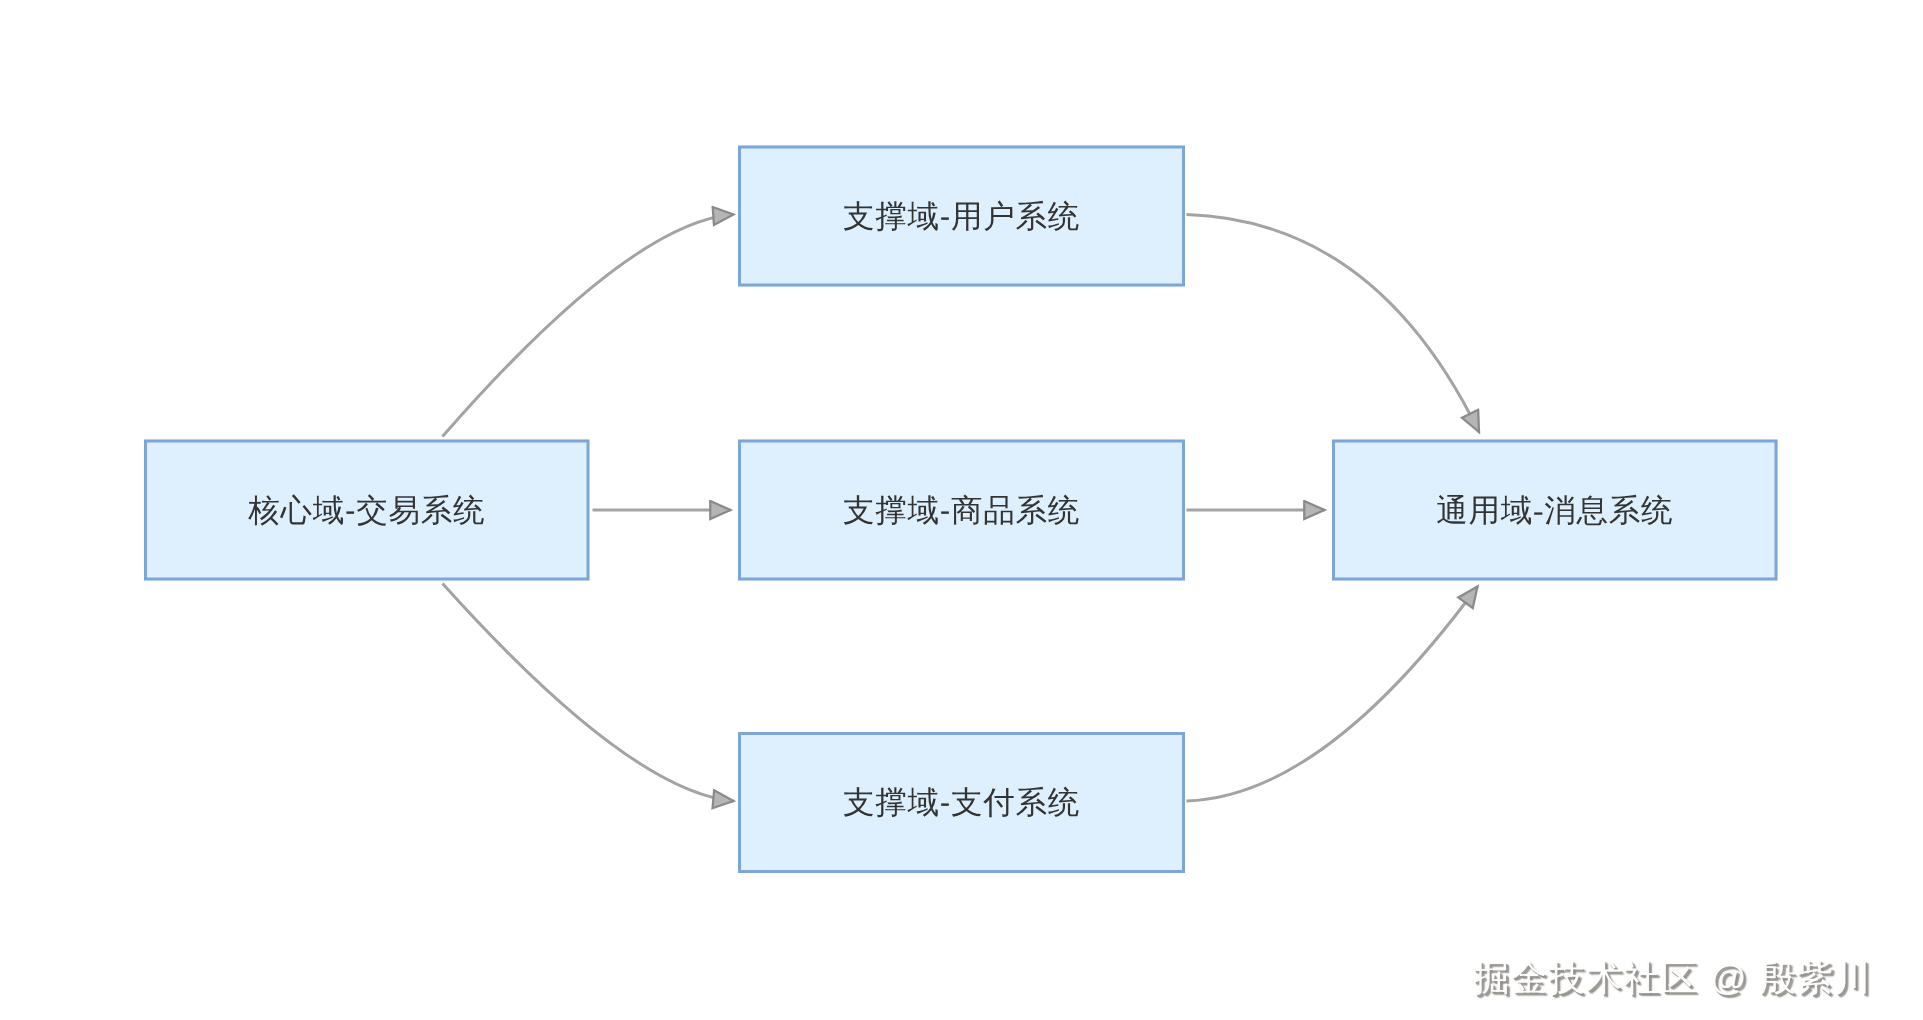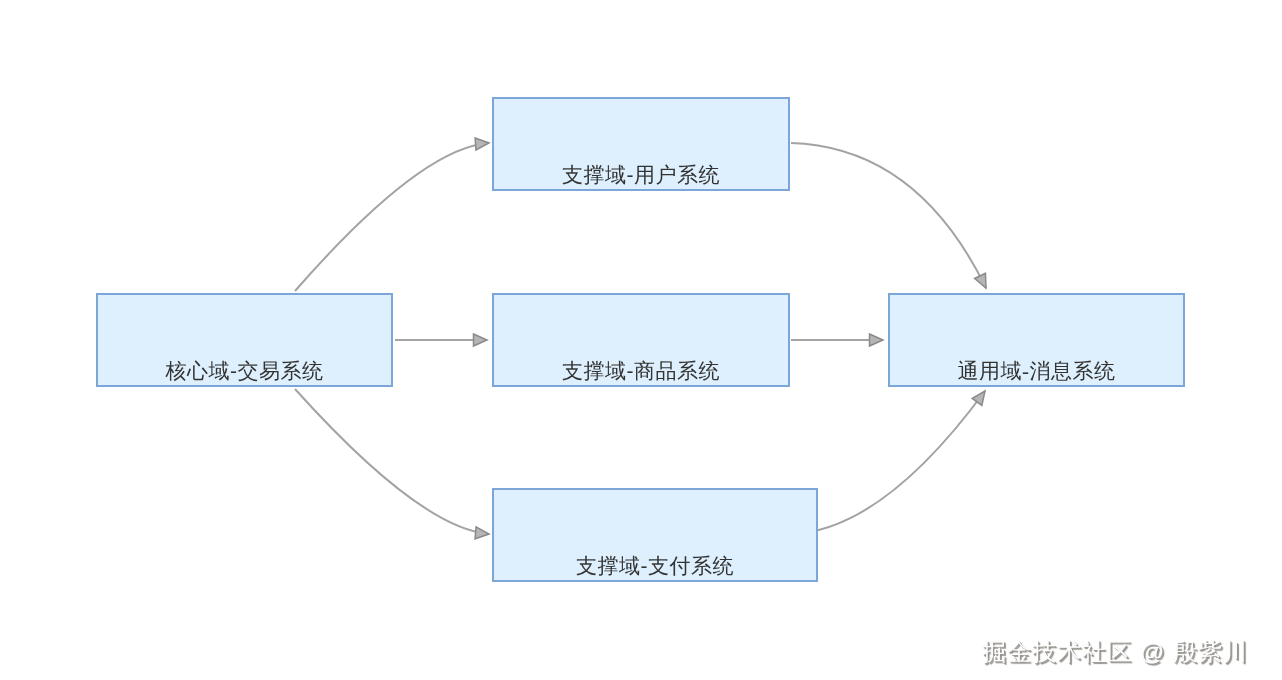--- a/index.html
+++ b/index.html
@@ -21,32 +21,32 @@
     stroke: var(--edge-line, #a3a3a3);
     stroke-width: 2;
     marker-end: url(#arrow);
   }
   .node {
     position: absolute;
     width: 297px;
     height: 94px;
     box-sizing: border-box;
     display: flex;
-    align-items: flex-end;
+    align-items: center;
     justify-content: center;
     background: var(--node-fill, #def0fd);
     border: 2px solid var(--node-border, #7ca6d8);
     color: var(--node-text, #333333);
     font-size: 21px;
     letter-spacing: 0.5px;
   }
   .n-core  { left: 96px;  top: 293px; }
   .n-user  { left: 492px; top: 97px;  width: 298px; }
   .n-goods { left: 492px; top: 293px; width: 298px; }
-  .n-pay   { left: 492px; top: 488px; width: 326px; }
+  .n-pay   { left: 492px; top: 488px; width: 298px; }
   .n-msg   { left: 888px; top: 293px; font-family: Liberation Serif, serif; }
   .watermark {
     position: absolute;
     right: 34px;
     top: 636px;
     font-size: 24px;
     letter-spacing: 1px;
     color: #fdfdfd;
     text-shadow: 2px 2px 1px #93908b, 1px 1px 0 #a8a49f;
     white-space: nowrap;

